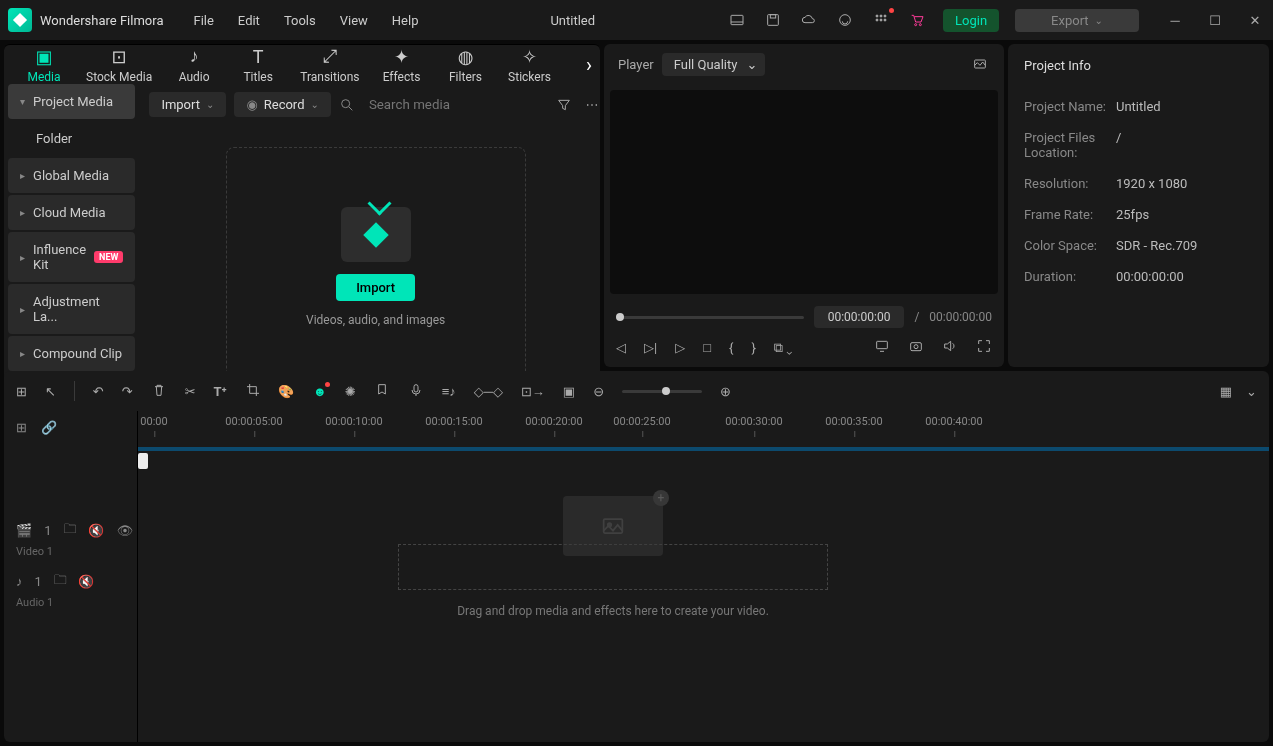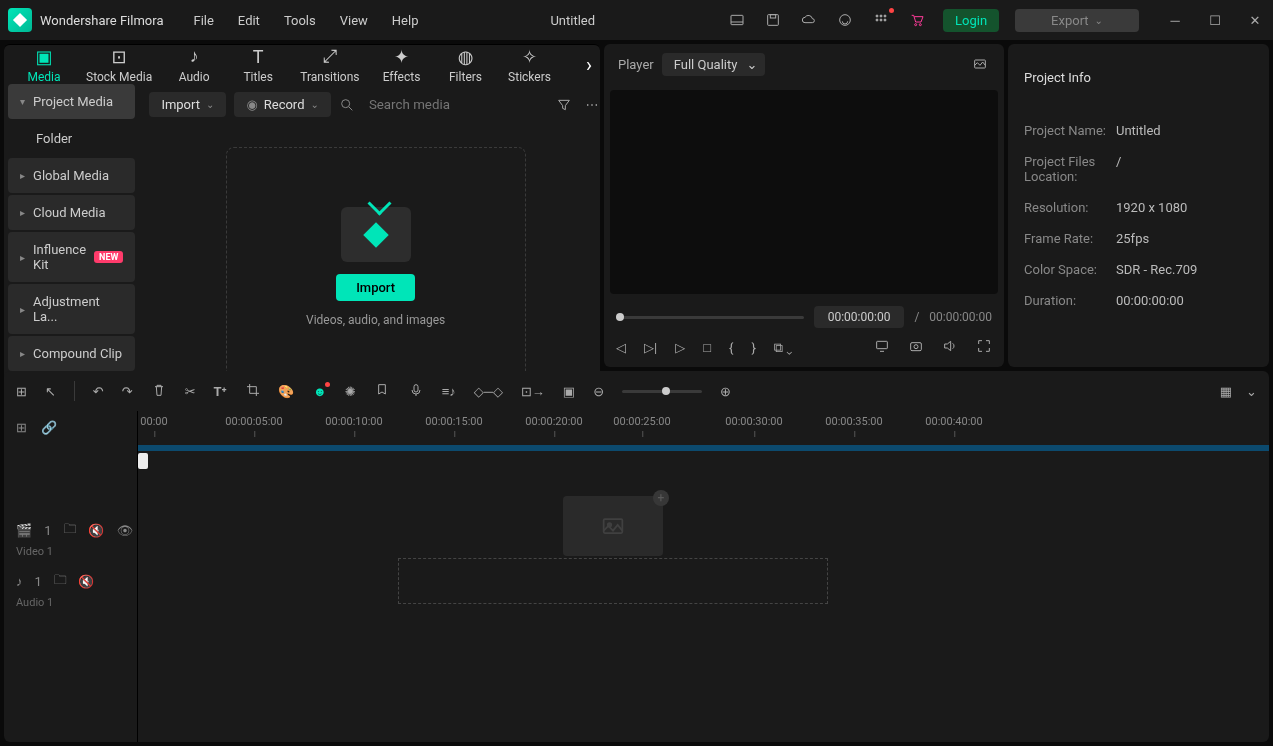--- a/index.html
+++ b/index.html
@@ -56,41 +56,41 @@
 .player-controls { padding:6px 12px 10px 12px; display:flex; flex-direction:column; gap:10px;}
 .pc-row { display:flex; align-items:center; gap:10px;}
 .seek { flex:1; height:3px; background:#3a3a3a; border-radius:2px; position:relative;}
 .seek::before { content:""; width:8px; height:8px; background:#ccc; border-radius:50%; position:absolute; left:0; top:-3px;}
 .tcode-box { background:#2a2a2a; padding:4px 14px; border-radius:4px; color:#ccc; font-size:12px;}
 .tcode-txt { color:#888; font-size:12px;}
 .pc-icons { display:flex; gap:18px; align-items:center; color:#aaa;}
 .pc-icons .grp2 { margin-left:auto; display:flex; gap:18px;}
 
 .info-panel { flex:1; background:#1a1a1a; margin:0 4px 4px 0; border-radius:6px; padding:0;}
-.info-title { padding:26px 16px; color:#ddd; }
+.info-title { padding:14px 16px; color:#ddd; }
 .info-body { padding:4px 16px;}
 .info-row { display:flex; padding:8px 0; font-size:13px;}
 .info-label { width:92px; color:#888;}
 .info-val { color:#bbb;}
 
 .timeline-toolbar { background:#1a1a1a; height:40px; margin:0 4px; border-radius:6px 6px 0 0; display:flex; align-items:center; padding:0 12px; gap:18px; color:#aaa;}
 .tt-sep { width:1px; height:20px; background:#3a3a3a;}
 .tt-slider { width:80px; height:3px; background:#3a3a3a; border-radius:2px; position:relative;}
 .tt-slider::before { content:""; width:8px; height:8px; background:#ccc; border-radius:50%; position:absolute; left:50%; top:-3px;}
 .ai-icon { color:#00e5b8; }
 .tt-right { margin-left:auto; display:flex; align-items:center; gap:14px;}
 
 .timeline-area { flex:1; background:#1a1a1a; margin:0 4px 4px 4px; border-radius:0 0 6px 6px; display:flex;}
 .track-headers { width:134px; display:flex; flex-direction:column; border-right:1px solid #000;}
 .th-top { height:32px; display:flex; align-items:center; gap:14px; padding:0 12px; color:#888;}
 .track-head { padding:6px 12px; color:#888;}
 .track-head .th-icons { display:flex; gap:12px; align-items:center; font-size:13px;}
 .track-head .th-label { font-size:11px; color:#666; margin-top:4px;}
 .tracks-body { flex:1; position:relative;}
-.ruler { height:40px; position:relative; border-bottom:6px solid #0c4a6e;}
+.ruler { height:40px; position:relative; border-bottom:4px solid #0c4a6e;}
 .rtick { position:absolute; top:4px; font-size:11px; color:#888; transform:translateX(-50%);}
 .rtick::after { content:""; position:absolute; left:50%; top:16px; width:1px; height:6px; background:#555;}
 .ph-head { width:10px; height:16px; background:#eee; border-radius:2px; position:absolute; top:64px; left:-5px;}
 .drop-hint { position:absolute; left:260px; top:80px; width:430px; height:130px; display:flex; flex-direction:column; align-items:center; justify-content:center; gap:8px;}
 .dh-placeholder { position:absolute; top:5px; width:100px; height:60px; background:#3a3a3a; border-radius:4px; opacity:.5; display:flex; align-items:center; justify-content:center;}
 .dh-placeholder::after { content:"+"; position:absolute; top:-6px; right:-6px; width:16px; height:16px; background:#555; border-radius:50%; color:#999; display:flex; align-items:center; justify-content:center; font-size:12px;}
 .dh-box { border:1px dashed #444; width:430px; height:46px; margin-top:50px;}
 .dh-text { color:#777; font-size:12px; margin-top:6px;}
 svg { width:16px; height:16px; stroke:currentColor; fill:none; stroke-width:1.5;}
 .top-row-area{display:flex;flex:1; min-height:0;}
@@ -453,15 +453,16 @@
     <div class="ph-head" style="left:0; top:42px;"></div>
     <div class="drop-hint">
       <div class="dh-placeholder">
           <svg viewBox="0 0 24 24" style="width:28px;height:28px;stroke:#666">
             <rect x="4" y="6" width="16" height="12" rx="1"></rect>
             <circle cx="9" cy="11" r="1.5" fill="#666"></circle>
             <path d="M4 16l4-4 4 4 4-5 4 5"></path>
           </svg>
         </div>
       <div class="dh-box"></div>
+      <div class="dh-text">Drag and drop media and effects here to create your video.</div>
     </div>
   </div>
 </div>
 
 </body></html>

